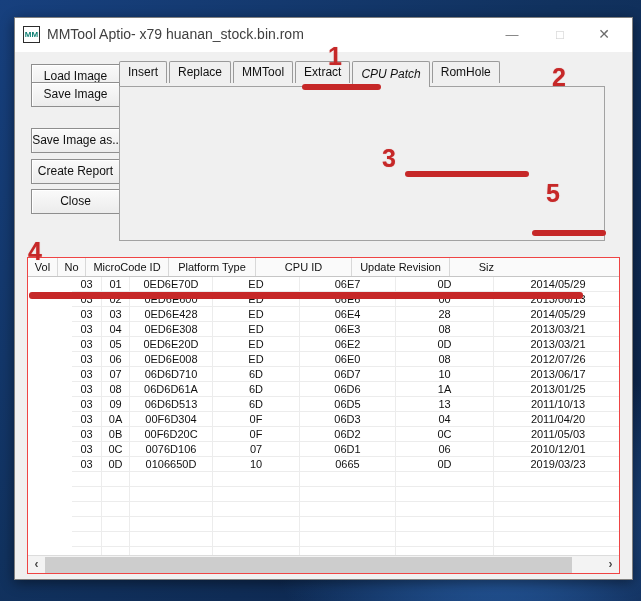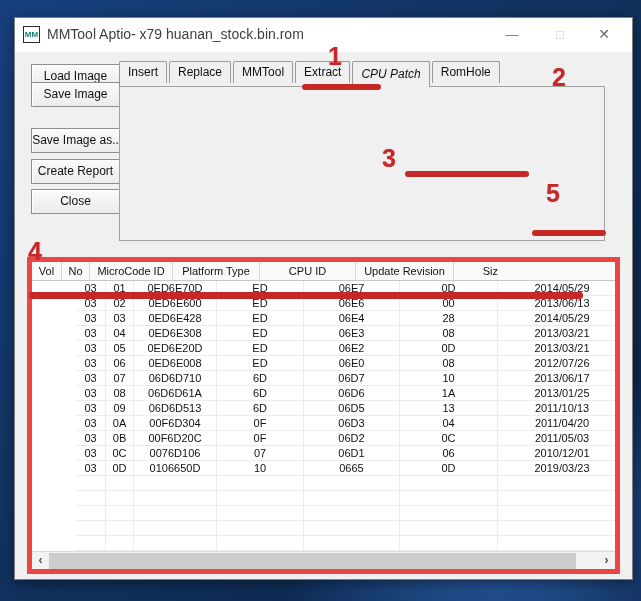--- a/index.html
+++ b/index.html
@@ -61,21 +61,21 @@
     margin-right:4px; position:relative; flex:none; }
   .radio.sel::after { content:''; position:absolute; left:2px; top:2px; width:5px; height:5px;
     background:#1a1a1a; border-radius:50%; }
   .radio-label { font-size:12px; color:#111; white-space:nowrap; }
   .apply-btn { position:absolute; left:524px; top:188px; width:51px; height:21px;
     background:linear-gradient(#fafafa,#ececec); border:1px solid #8e8e8e; font-size:12px;
     text-align:center; line-height:19px; color:#111; box-shadow:inset 1px 1px 0 #fff; }
 
   
   .mtable { position:absolute; left:12px; top:239px; width:593px; height:317px;
-    border:5px solid #ef4444; background:#fff; overflow:hidden; }
+    border:1px solid #ef4444; background:#fff; overflow:hidden; }
   .thead { display:flex; height:19px; background:#fafafa; border-bottom:1px solid #c6c6c6; }
   .hcell { font-size:11px; color:#111; text-align:center; line-height:18px;
     border-right:1px solid #d8d8d8; overflow:hidden; white-space:nowrap; flex:none; }
   .trow { display:flex; height:15px; border-bottom:1px solid #ececec;margin-left:44px; }
   .cell { font-size:11px; color:#111; text-align:center; line-height:14px;
     border-right:1px solid #ececec; overflow:hidden; white-space:nowrap; flex:none; }
   .c0{width:30px}.c1{width:28px}.c2{width:83px}.c3{width:87px}.c4{width:96px}.c5{width:98px}.c6{width:129px}
   .c7{width:45px; text-align:right; padding-right:1px; border-right:none;}
   .hscroll { position:absolute; left:0; bottom:0; width:100%; height:18px; background:#f3f3f3;
     border-top:1px solid #dcdcdc; }

